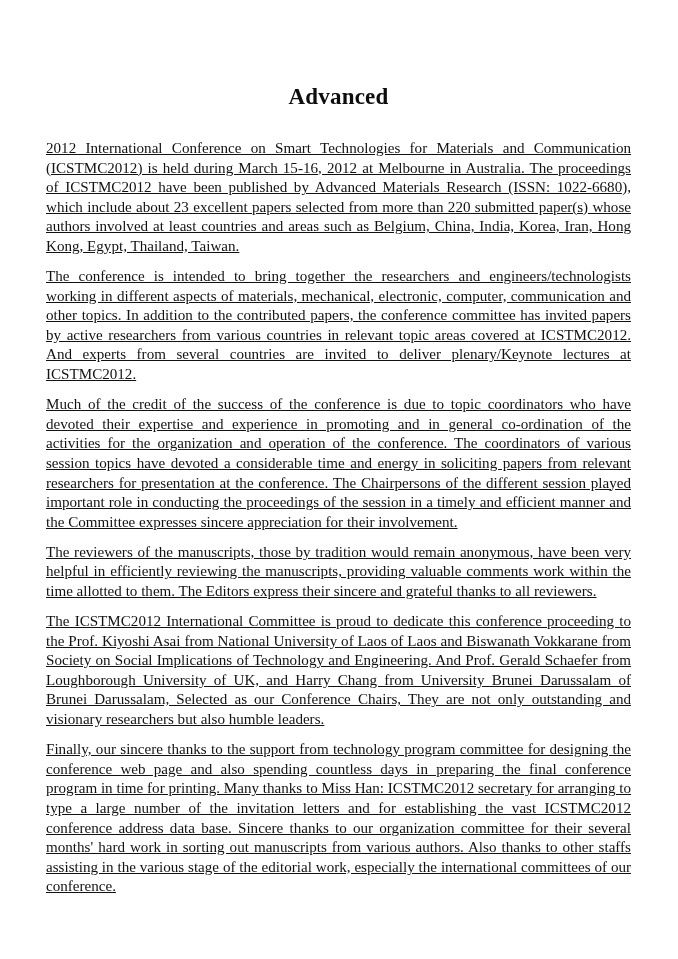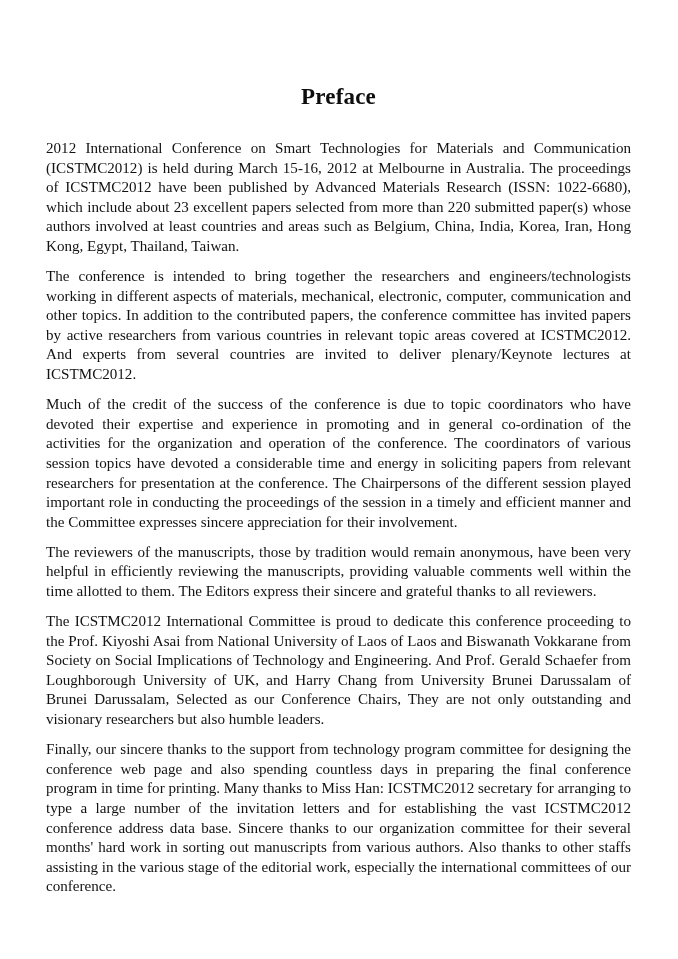--- a/index.html
+++ b/index.html
@@ -32,20 +32,21 @@
     font-size: 23px;
     line-height: 26px;
     text-align: center;
     margin: 0;
     padding-top: 84px;
     letter-spacing: 0.2px;
     color: #0d0d0d;
   }
   .body-block {
     padding-top: 29px;
+    text-decoration: underline;
   }
   p.para {
     font-size: 15.1px;
     line-height: 19.6px;
     text-align: justify;
     text-justify: inter-word;
     margin: 0 0 10.5px 0;
     color: #121212;
     -webkit-font-smoothing: antialiased;
   }
@@ -59,25 +60,25 @@
     margin: 10.5px 0 0 0;
     color: #121212;
   }
 </style>
 </head>
 <body>
 
 <div class="page">
   <div class="content">
 
-    <h1 class="doc-title">Preface</h1>
+    <h1 class="doc-title">Advanced</h1>
 
     <div class="body-block">
       <p class="para">2012 International Conference on Smart Technologies for Materials and Communication (ICSTMC2012) is held during March 15-16, 2012 at Melbourne in Australia. The proceedings of ICSTMC2012 have been published by Advanced Materials Research (ISSN: 1022-6680), which include about 23 excellent papers selected from more than 220 submitted paper(s) whose authors involved at least countries and areas such as Belgium, China, India, Korea, Iran, Hong Kong, Egypt, Thailand, Taiwan.</p>
       <p class="para">The conference is intended to bring together the researchers and engineers/technologists working in different aspects of materials, mechanical, electronic, computer, communication and other topics. In addition to the contributed papers, the conference committee has invited papers by active researchers from various countries in relevant topic areas covered at ICSTMC2012. And experts from several countries are invited to deliver plenary/Keynote lectures at ICSTMC2012.</p>
       <p class="para">Much of the credit of the success of the conference is due to topic coordinators who have devoted their expertise and experience in promoting and in general co-ordination of the activities for the organization and operation of the conference. The coordinators of various session topics have devoted a considerable time and energy in soliciting papers from relevant researchers for presentation at the conference. The Chairpersons of the different session played important role in conducting the proceedings of the session in a timely and efficient manner and the Committee expresses sincere appreciation for their involvement.</p>
-      <p class="para">The reviewers of the manuscripts, those by tradition would remain anonymous, have been very helpful in efficiently reviewing the manuscripts, providing valuable comments well within the time allotted to them. The Editors express their sincere and grateful thanks to all reviewers.</p>
+      <p class="para">The reviewers of the manuscripts, those by tradition would remain anonymous, have been very helpful in efficiently reviewing the manuscripts, providing valuable comments work within the time allotted to them. The Editors express their sincere and grateful thanks to all reviewers.</p>
       <p class="para">The ICSTMC2012 International Committee is proud to dedicate this conference proceeding to the Prof. Kiyoshi Asai from National University of Laos of Laos and Biswanath Vokkarane from Society on Social Implications of Technology and Engineering. And Prof. Gerald Schaefer from Loughborough University of UK, and Harry Chang from University Brunei Darussalam of Brunei Darussalam, Selected as our Conference Chairs, They are not only outstanding and visionary researchers but also humble leaders.</p>
       <p class="para">Finally, our sincere thanks to the support from technology program committee for designing the conference web page and also spending countless days in preparing the final conference program in time for printing. Many thanks to Miss Han: ICSTMC2012 secretary for arranging to type a large number of the invitation letters and for establishing the vast ICSTMC2012 conference address data base. Sincere thanks to our organization committee for their several months' hard work in sorting out manuscripts from various authors. Also thanks to other staffs assisting in the various stage of the editorial work, especially the international committees of our conference.</p>
     </div>
 
   </div>
 </div>
 
 </body></html>

